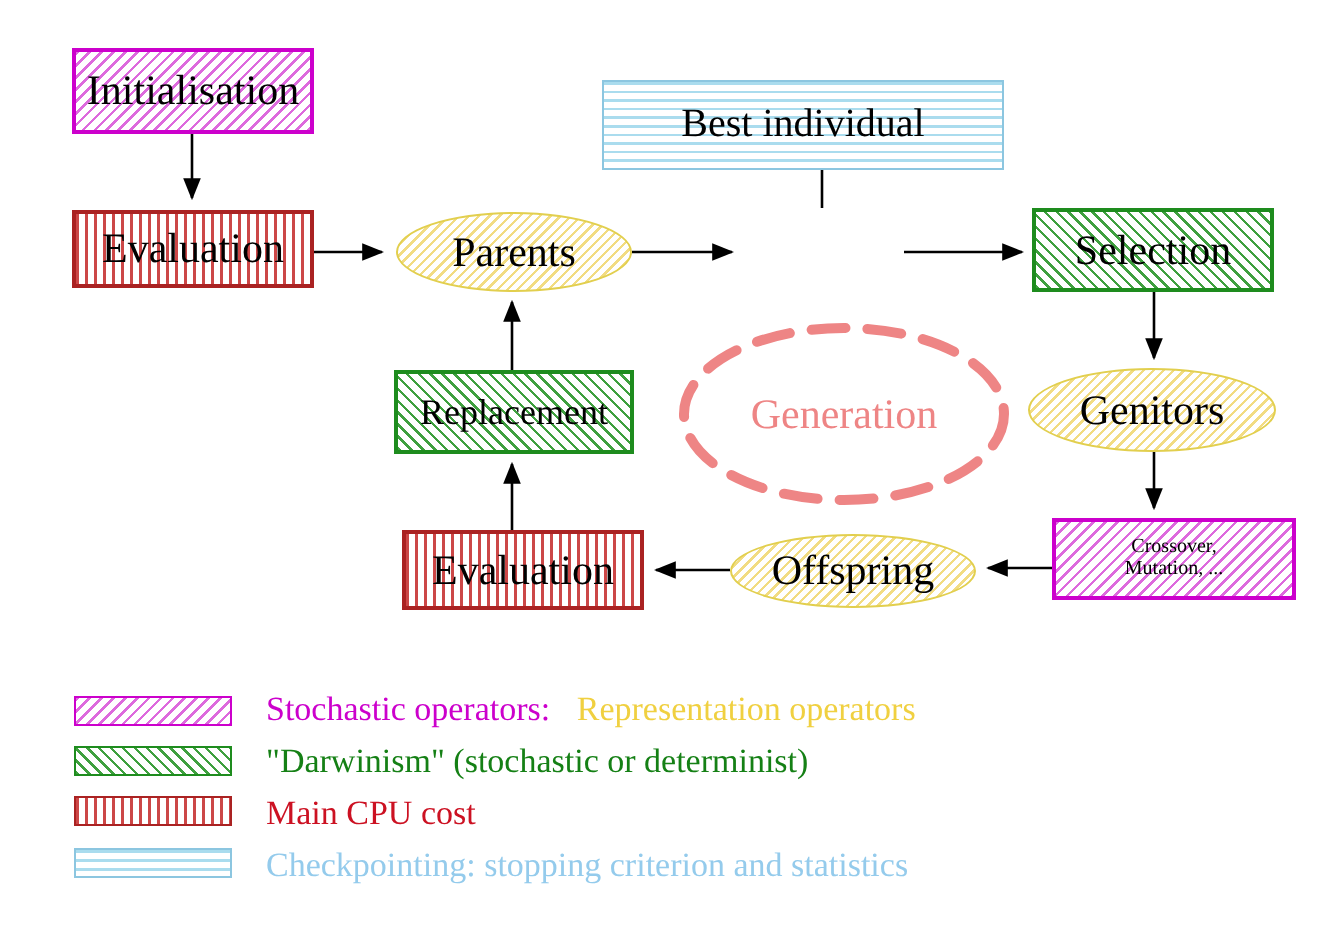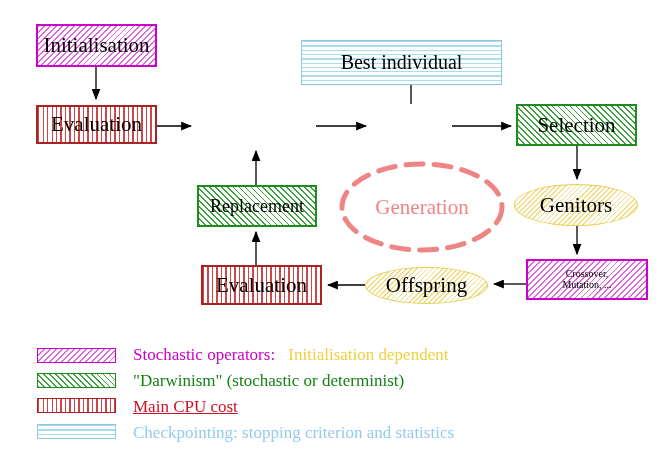--- a/index.html
+++ b/index.html
@@ -48,21 +48,21 @@
   .sw-green{border:1.5px solid #1e8c1e;
     background:repeating-linear-gradient(45deg,#3fa03f 0 1.2px,rgba(0,0,0,0) 1.2px 4.2px) #fff;}
   .sw-red{border:1.5px solid #aa2222;
     background:repeating-linear-gradient(90deg,#cc4747 0 1.3px,rgba(0,0,0,0) 1.3px 4.5px) #fff;}
   .sw-cyan{border:1.5px solid #8cc6e0;
     background:repeating-linear-gradient(to bottom,#aadcee 0 1.5px,rgba(0,0,0,0) 1.5px 4.5px) #fff;}
   .legend-text{position:absolute;left:123px;font-size:17px;white-space:nowrap;}
   .lt-magenta{color:#cc00cc;}
   .lt-yellow{color:#f0d040;}
   .lt-green{color:#158015;}
-  .lt-red{color:#cc1122;text-decoration:underline;}
+  .lt-red{color:#cc1122;}
   .lt-cyan{color:#94cbec;}
 </style>
 </head>
 <body>
 
 <div id="canvas">
 
   <svg class="overlay" viewBox="0 0 662 471">
     <defs>
       <marker id="ah" viewBox="0 0 10 8" markerWidth="11" markerHeight="9" refX="9" refY="4" orient="auto" markerUnits="userSpaceOnUse">
@@ -82,20 +82,21 @@
       <line x1="355" y1="285" x2="318" y2="285" marker-end="url(#ah)"></line>
       <line x1="246" y1="265" x2="246" y2="232" marker-end="url(#ah)"></line>
       <line x1="246" y1="185" x2="246" y2="151" marker-end="url(#ah)"></line>
     </g>
   </svg>
 
   <div class="node fill-magenta n-initialisation">Initialisation</div>
 
   <div class="node fill-red n-evaluation-top">Evaluation</div>
 
+  <div class="node fill-yellow n-parents">Parents</div>
 
   <div class="node fill-cyan-thin n-best-individual">Best individual</div>
 
 
   <div class="node fill-green n-selection">Selection</div>
 
   <div class="node fill-green n-replacement">Replacement</div>
 
   <div class="node n-generation-label">Generation</div>
 
@@ -107,21 +108,21 @@
 
   <div class="node fill-magenta n-crossover">
     <span>Crossover,</span>
     <span>Mutation, ...</span>
   </div>
 
   <div class="legend-row">
     <div class="swatch sw-magenta" style="top:348px;"></div>
     <div class="legend-text lt-magenta" style="top:345px;">
       <span>Stochastic operators:</span>
-      <span class="lt-yellow" style="margin-left:9px;">Initialisation dependent</span>
+      <span class="lt-yellow" style="margin-left:9px;">Representation operators</span>
     </div>
   </div>
 
   <div class="legend-row">
     <div class="swatch sw-green" style="top:373px;"></div>
     <div class="legend-text lt-green" style="top:371px;">"Darwinism" (stochastic or determinist)</div>
   </div>
 
   <div class="legend-row">
     <div class="swatch sw-red" style="top:398px;"></div>

